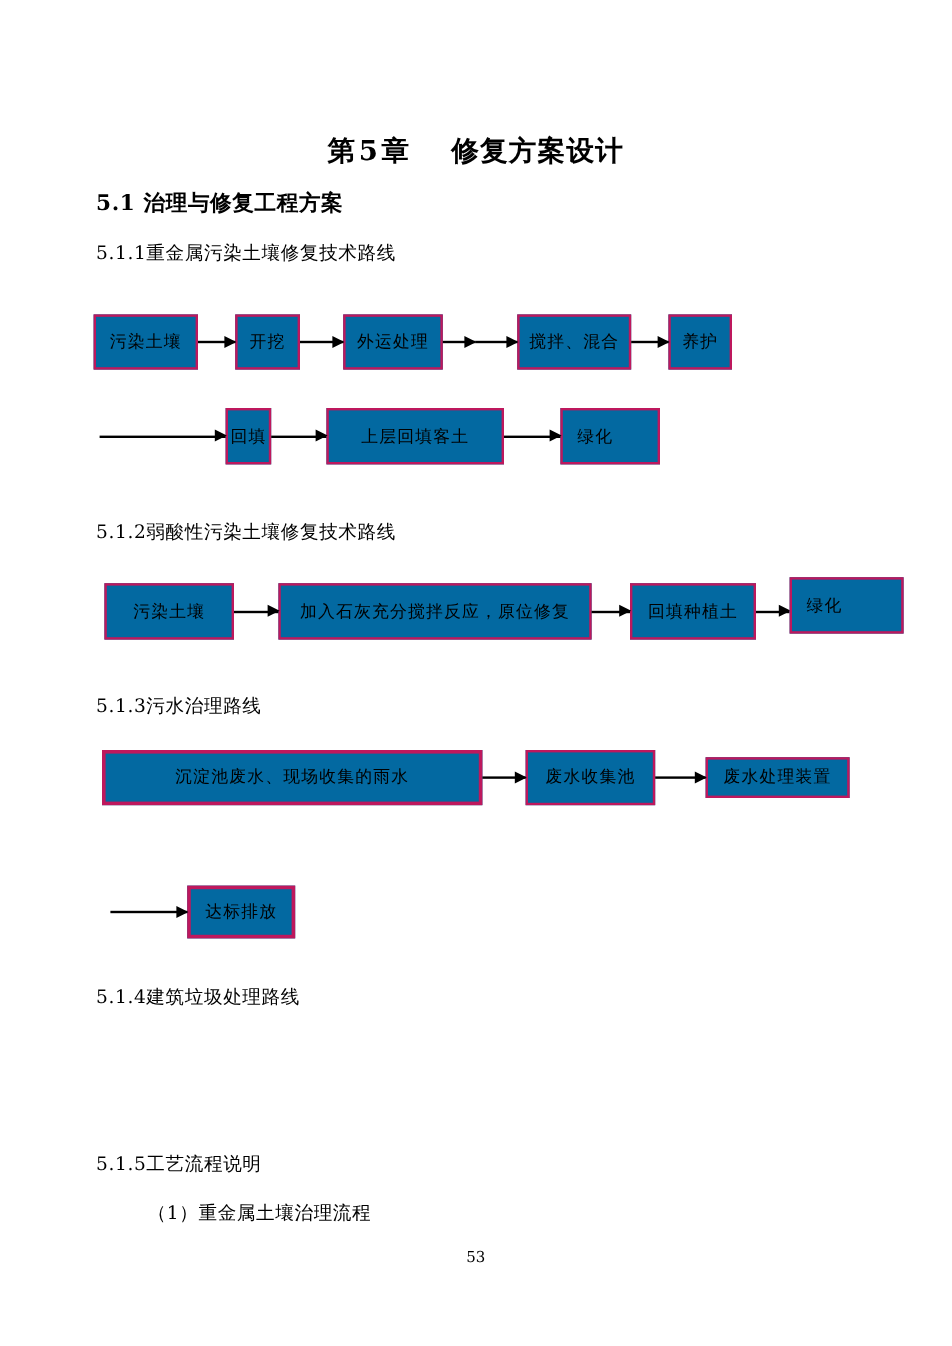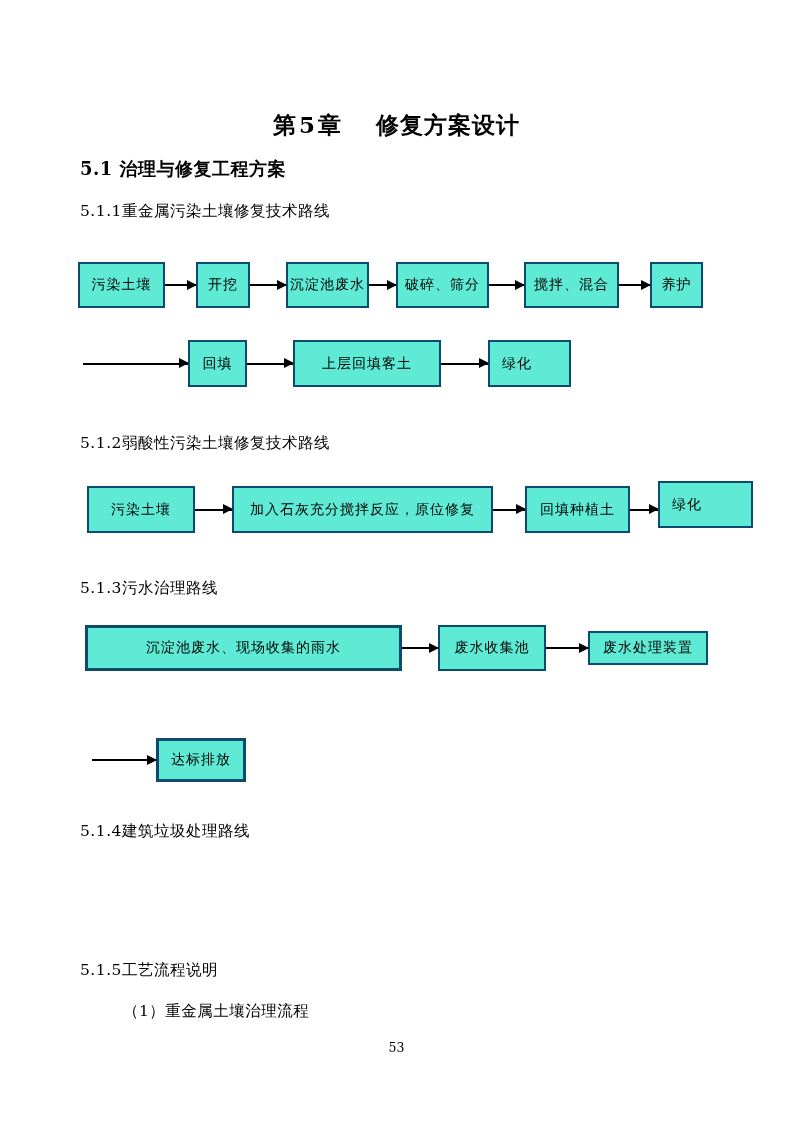--- a/index.html
+++ b/index.html
@@ -43,22 +43,22 @@
     left: 123px;
     font-size: 15.5px;
     letter-spacing: 0.5px;
   }
   .row {
     position: absolute;
     display: flex;
     align-items: center;
   }
   .box {
-    border: 2px solid #0c4a6e;
-    background: #5eead4;
+    border: 2px solid #be185d;
+    background: #0369a1;
     display: flex;
     align-items: center;
     justify-content: center;
     font-size: 14px;
     flex-shrink: 0;
     letter-spacing: 1px;
     white-space: nowrap;
   }
   .box.thick { border-width: 3px; }
   .box.bold { font-weight: bold; }
@@ -101,32 +101,31 @@
 
   <div class="h2" style="top:157px">5.1 治理与修复工程方案</div>
 
   <div class="h3" style="top:201px">5.1.1重金属污染土壤修复技术路线</div>
 
   <div class="row" style="left:78px; top:262px">
     <div class="box" style="width:87px;height:46px">污染土壤</div>
     <span class="arrow" style="width:31px"></span>
     <div class="box" style="width:54px;height:46px">开挖</div>
     <span class="arrow" style="width:36px"></span>
-    <div class="box" style="width:83px;height:46px">沉淀池废水</div>
+    <div class="box" style="width:83px;height:46px">外运处理</div>
     <span class="arrow" style="width:27px"></span>
-    <div class="box" style="width:93px;height:46px">破碎、筛分</div>
     <span class="arrow" style="width:35px"></span>
     <div class="box" style="width:95px;height:46px">搅拌、混合</div>
     <span class="arrow" style="width:31px"></span>
     <div class="box" style="width:53px;height:46px">养护</div>
   </div>
 
   <div class="row" style="left:83px; top:340px">
     <span class="arrow" style="width:105px"></span>
-    <div class="box" style="width:59px;height:47px">回填</div>
+    <div class="box" style="width:38px;height:47px">回填</div>
     <span class="arrow" style="width:46px"></span>
     <div class="box" style="width:148px;height:47px">上层回填客土</div>
     <span class="arrow" style="width:47px"></span>
     <div class="box left" style="width:83px;height:47px">绿化</div>
   </div>
 
   <div class="h3" style="top:433px">5.1.2弱酸性污染土壤修复技术路线</div>
 
   <div class="row" style="left:87px; top:486px">
     <div class="box" style="width:108px;height:47px">污染土壤</div>

